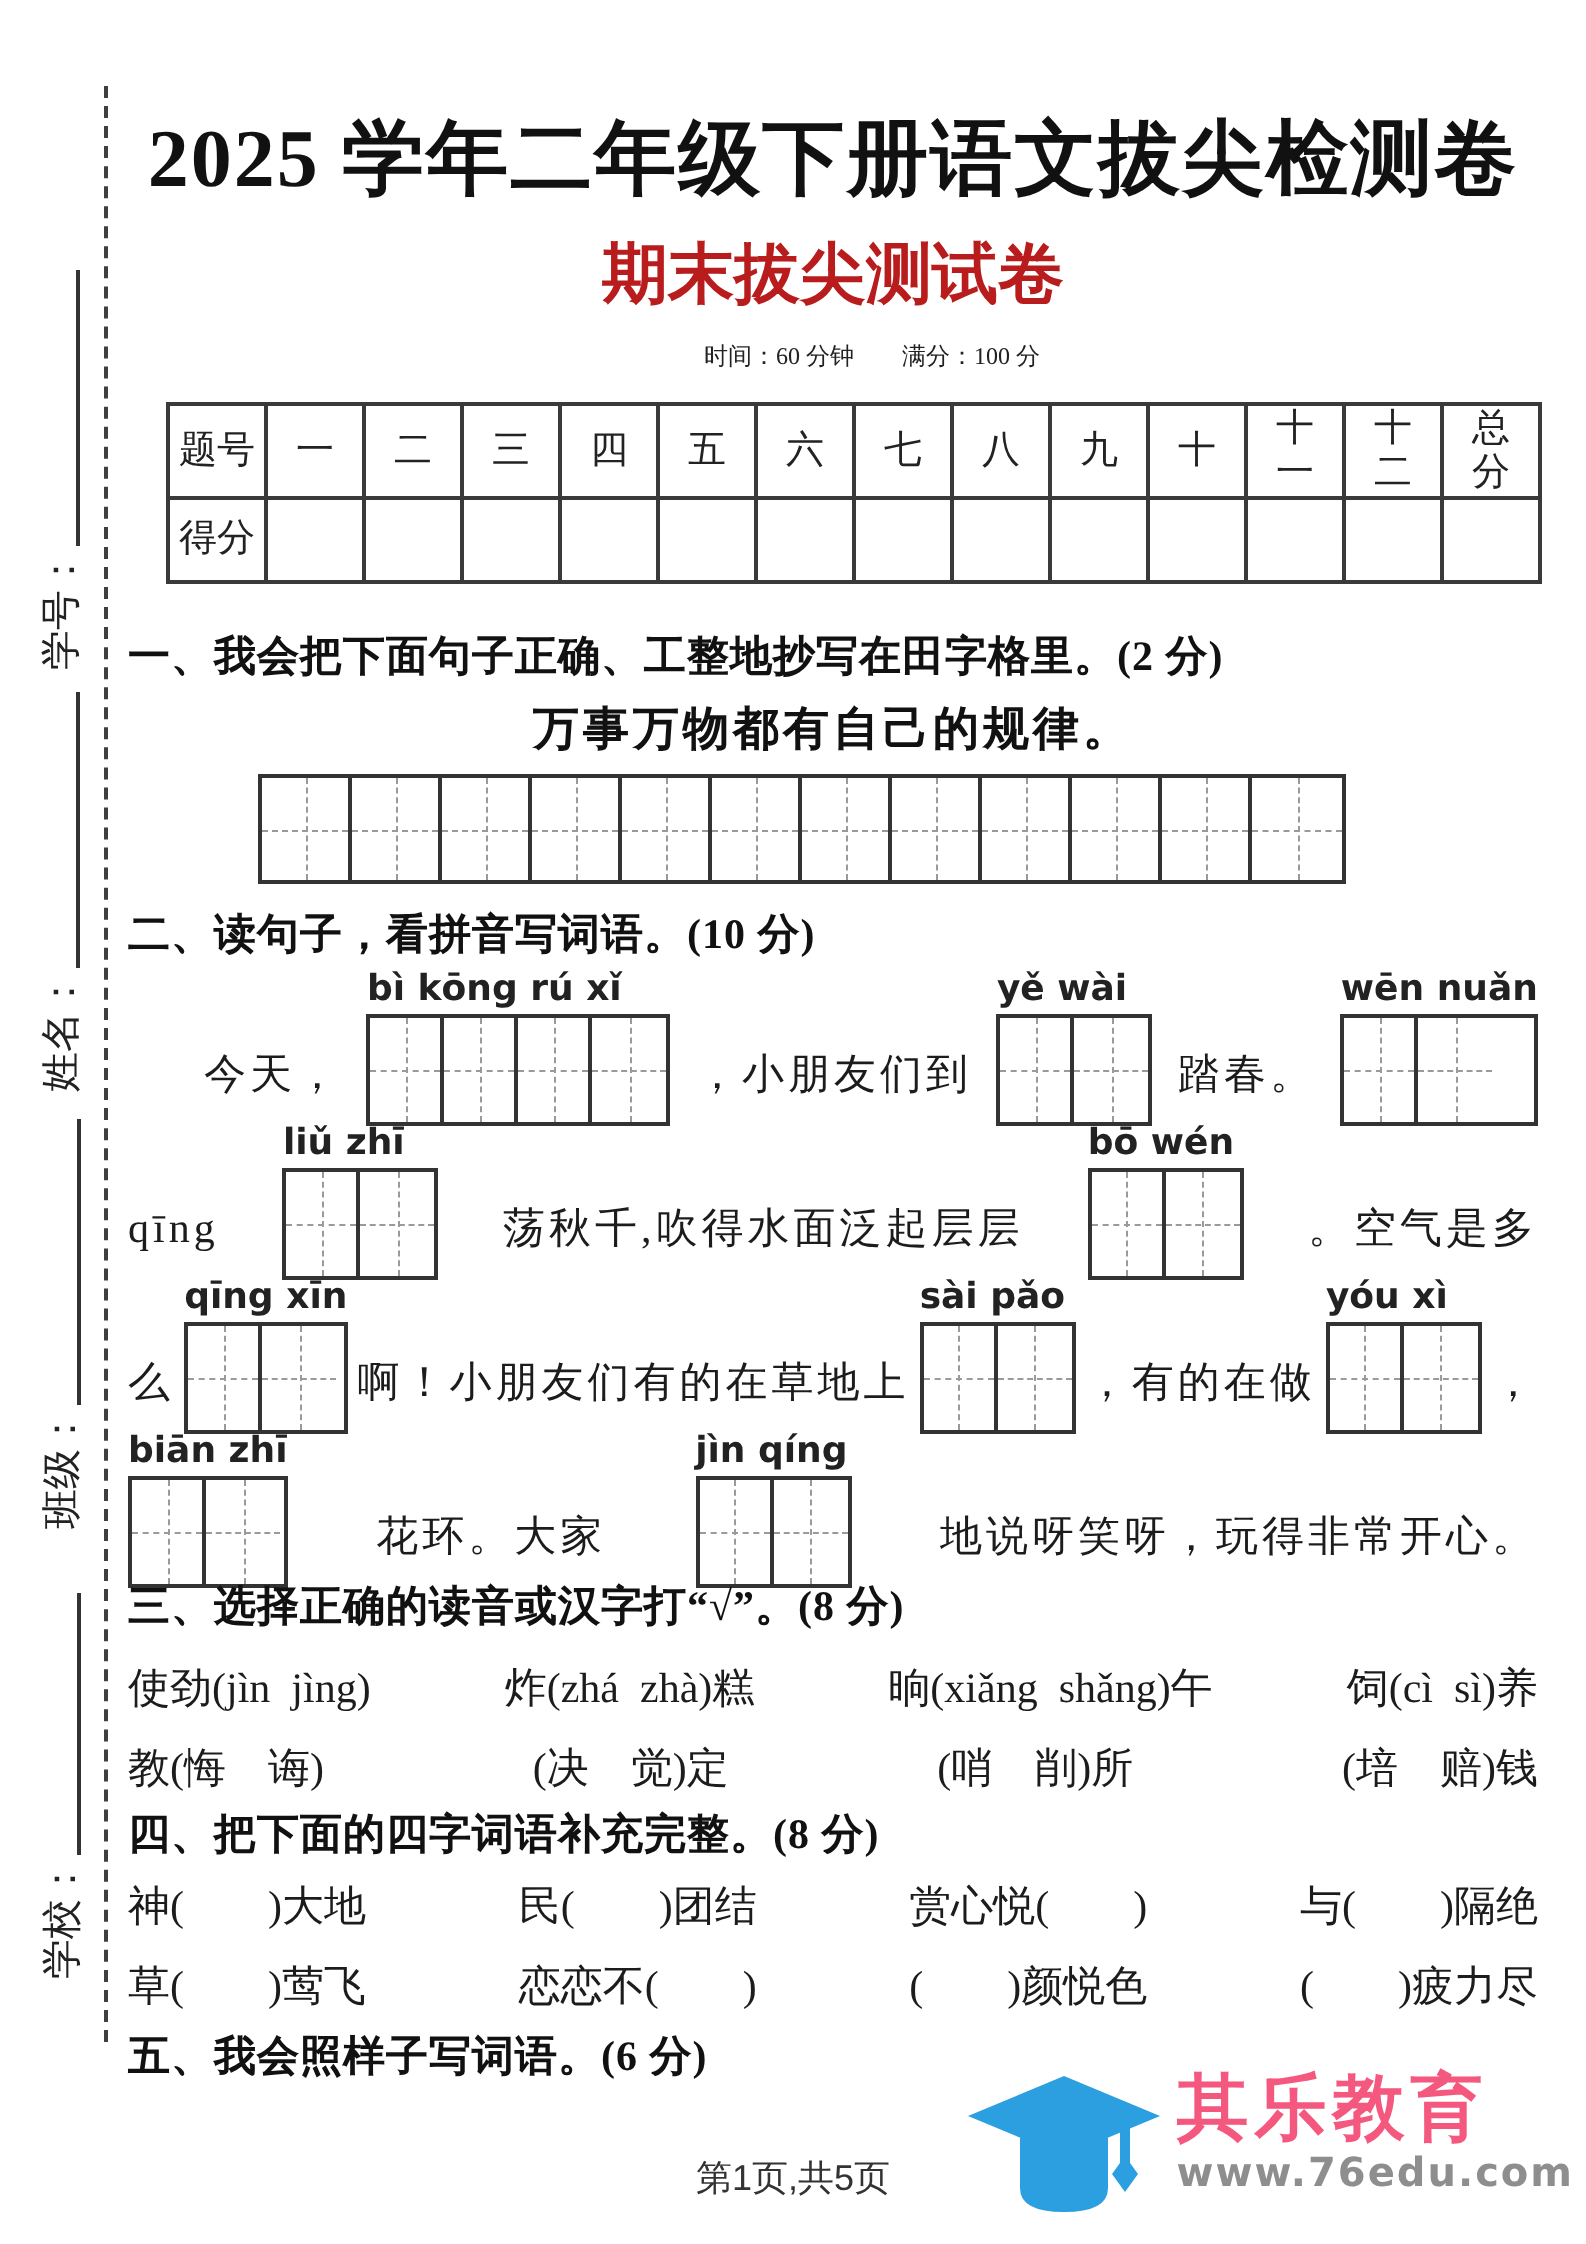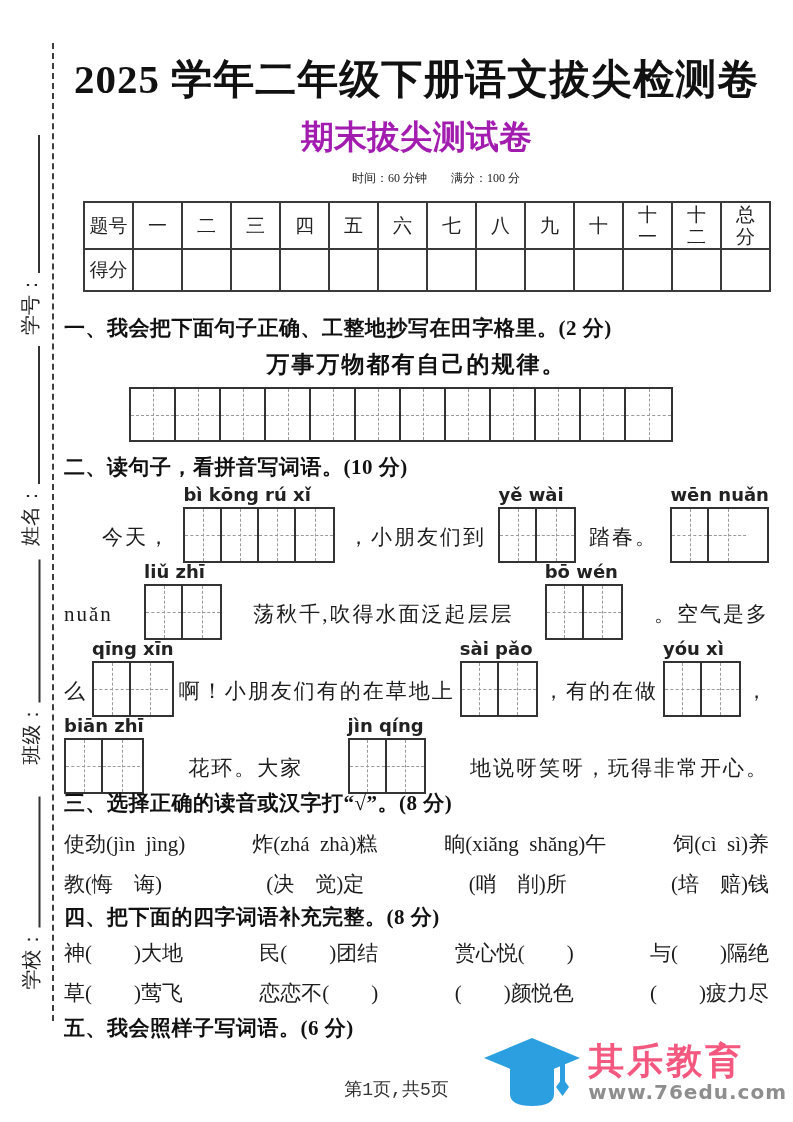--- a/index.html
+++ b/index.html
@@ -12,21 +12,21 @@
   
   .seal-line { position:absolute; left:52px; top:43px; height:978px; width:0;
     border-left:2px dashed #3f3f3f; }
   .seal-label { position:absolute; height:38px; display:flex; align-items:center;
     transform:rotate(-90deg); font-size:20px; color:#222; white-space:nowrap; }
   .seal-blank { flex:1; height:55%; border-bottom:2px solid #333; margin-left:2px; }
   
   .title { position:absolute; left:60px; right:20px; top:52px; text-align:center;
     font-size:41px; font-weight:bold; letter-spacing:1px; color:#111; }
   .subtitle { position:absolute; left:60px; right:20px; top:115px; text-align:center;
-    font-size:33px; font-weight:bold; color:#a21caf; }
+    font-size:33px; font-weight:bold; color:#b91c1c; }
   .meta { position:absolute; left:352px; top:170px; font-size:12px; color:#222;
     white-space:pre; }
   
   .score-table { position:absolute; left:83px; top:201px; width:688px;
     border-collapse:collapse; table-layout:fixed; }
   .score-table td { border:2px solid #3a3a3a; text-align:center; vertical-align:middle;
     font-size:19px; color:#222; white-space:pre-line; line-height:1.15; padding:0; }
   .score-table .r1 td { height:47px; }
   .score-table .r2 td { height:42px;margin-left:26px; }
   
@@ -55,22 +55,22 @@
   .q2-text { font-size:21px; line-height:52px; height:52px; letter-spacing:2px;
     white-space:pre; }
   .pinyin-group { display:flex; flex-direction:column; }
   .pinyin { font-family:"DejaVu Sans","Liberation Sans",sans-serif; font-size:18px;
     font-weight:600; color:#222; white-space:nowrap; margin-bottom:2px; line-height:1.1; }
   .hz-row { display:flex; border:2px solid #333; background:#fff; }
   .hz-cell { width:37px; height:52px; position:relative; border-right:2px solid #333; }
   .hz-cell:last-child { border-right:none; }
   
   .footer { position:absolute; left:0; right:0; top:1077px; text-align:center;
-    font-family:Liberation Mono, monospace; font-size:18px; color:#333; }
-  .logo { position:absolute; right:6px; top:1036px; display:flex; align-items:center; }
+    font-family:Liberation Sans, sans-serif; font-size:18px; color:#333; }
+  .logo { position:absolute; right:6px; top:1036px; display:flex; }
   .logo-text { display:flex; flex-direction:column; align-items:flex-start; margin-left:4px; }
   .logo-name { font-family:"DejaVu Sans","Liberation Sans",sans-serif; font-size:36px;
     font-weight:bold; letter-spacing:3px; line-height:1.05; }
   .logo-url { font-family:"DejaVu Sans","Liberation Sans",sans-serif; font-size:20px;
     font-weight:bold; letter-spacing:1px; }
 </style>
 </head>
 <body>
 
 <div class="page">
@@ -178,21 +178,21 @@
         <span class="q2-text">踏春。</span>
         <div class="pinyin-group">
           <div class="pinyin">wēn nuǎn</div>
           <div class="hz-row">
             <div class="hz-cell"></div>
             <div class="hz-cell"></div>
           </div>
         </div>
       </div>
       <div class="q2-line">
-        <span class="q2-text">nuǎn</span>
+        <span class="q2-text">qīng</span>
         <div class="pinyin-group">
           <div class="pinyin">liǔ zhī</div>
           <div class="hz-row">
             <div class="hz-cell"></div>
             <div class="hz-cell"></div>
           </div>
         </div>
         <span class="q2-text">荡秋千,吹得水面泛起层层</span>
         <div class="pinyin-group">
           <div class="pinyin">bō wén</div>

